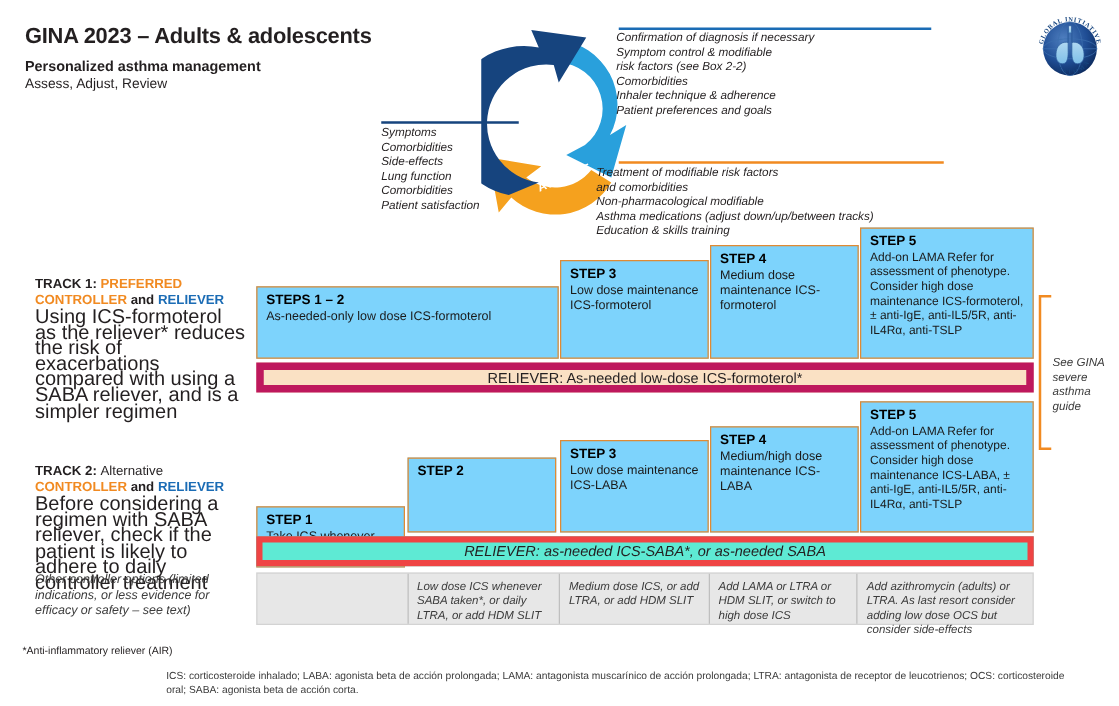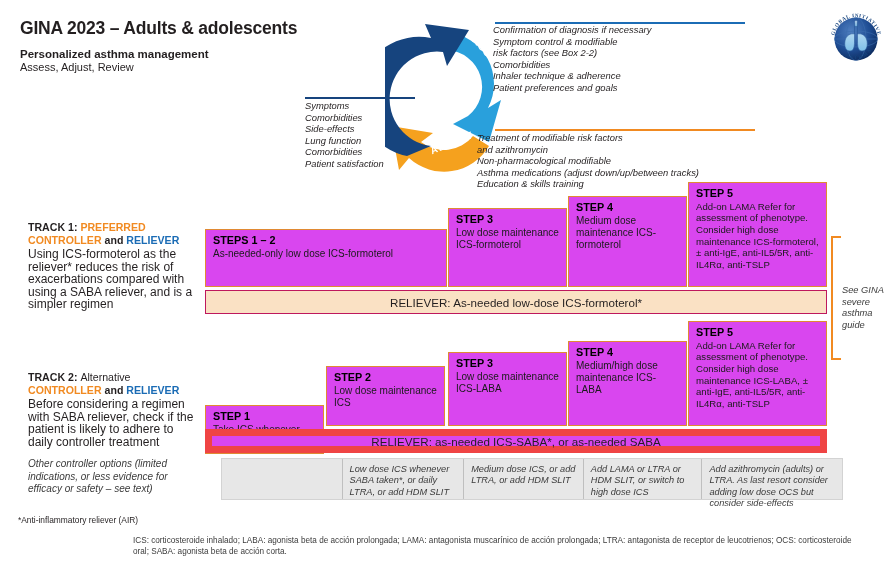--- a/index.html
+++ b/index.html
@@ -26,39 +26,39 @@
   #cycle{left:355px;top:12px;width:540px;height:172px;}
   .cyc-txt{position:absolute;font-style:italic;font-size:9.4px;line-height:11.6px;color:#231f20;}
   #cyc-assess{left:138px;top:12px;width:250px;}
   #cyc-adjust{left:122px;top:120px;width:260px;}
   #cyc-review{left:-50px;top:88px;width:110px;text-align:left;}
   .rule{position:absolute;height:1.6px;}
 
   
   .track-label{position:absolute;width:170px;}
   .tl-head{font-size:10.6px;font-weight:bold;line-height:13px;}
-  .tl-body{font-size:12px;line-height:12.6px;color:#231f20;}
+  .tl-body{font-size:16px;line-height:12.6px;color:#231f20;}
   .or{color:#F18A21;}
   .bl{color:#1B6CB5;}
   .bk{color:#231f20;}
 
-  .stepbox{position:absolute;background:#d946ef;border:1px solid #E08A33;box-sizing:border-box;
+  .stepbox{position:absolute;background:#7dd3fc;border:1px solid #E08A33;box-sizing:border-box;
            padding:4px 6px 4px 7px;}
   .stepbox .sh{font-size:10.8px;font-weight:bold;line-height:13.5px;color:#000;}
   .stepbox .sb{font-size:10px;line-height:12.4px;color:#1a1a1a;}
   .stepbox.small .sb{font-size:9.6px;line-height:11.7px;}
 
   .reliever{position:absolute;box-sizing:border-box;display:flex;align-items:center;
             justify-content:center;font-size:11.6px;color:#231f20;}
-  #rel1{background:#FAE1C4;border:1px solid #be185d;}
-  #rel2{background:#d946ef;border:7px solid #ef4444;}
+  #rel1{background:#FAE1C4;border:6px solid #be185d;}
+  #rel2{background:#5eead4;border:5px solid #ef4444;font-style:italic;}
 
   
   #other-label{position:absolute;font-style:italic;font-size:10px;line-height:12.6px;color:#3b3b3b;}
-  #other-row{position:absolute;background:#E7E7E7;border:1px solid #D3D3D3;box-sizing:border-box;display:flex;margin-left:16px;}
+  #other-row{position:absolute;background:#E7E7E7;border:1px solid #D3D3D3;box-sizing:border-box;display:flex;}
   #other-row .cell{box-sizing:border-box;padding:5px 7px;font-style:italic;font-size:9.2px;
                    line-height:11.3px;color:#3b3b3b;border-right:1px solid #BFBFBF;}
   #other-row .cell:last-child{border-right:none;}
 
   
   #bracket{position:absolute;border-left:2.4px solid #F18A21;}
   #bracket .tick{position:absolute;left:-1px;width:9px;height:2.4px;background:#F18A21;}
   #see-note{position:absolute;font-style:italic;font-size:9.3px;line-height:11.5px;color:#3b3b3b;}
 
   
@@ -130,21 +130,21 @@
     <div>Symptom control &amp; modifiable</div>
     <div>risk factors (see Box 2-2)</div>
     <div>Comorbidities</div>
     <div>Inhaler technique &amp; adherence</div>
     <div>Patient preferences and goals</div>
   </div>
 
   <div class="rule" style="left:140px;top:117px;width:260px;background:#F18A21;"></div>
   <div class="cyc-txt" id="cyc-adjust">
     <div>Treatment of modifiable risk factors</div>
-    <div>and azithromycin</div>
+    <div>and comorbidities</div>
     <div>Non-pharmacological modifiable</div>
     <div>Asthma medications (adjust down/up/between tracks)</div>
     <div>Education &amp; skills training</div>
   </div>
 
   <div class="rule" style="left:-50px;top:85px;width:110px;background:#16447E;"></div>
   <div class="cyc-txt" id="cyc-review">
     <div>Symptoms</div>
     <div>Comorbidities</div>
     <div>Side-effects</div>
@@ -200,21 +200,20 @@
   <div class="tl-body" style="margin-top:1px;">Before considering a regimen with SABA reliever, check if the patient is likely to adhere to daily controller treatment</div>
 </div>
 
 <div class="stepbox" style="left:205px;top:377px;width:119px;height:49px;margin-top:28px;">
   <div class="sh">STEP 1</div>
   <div class="sb">Take ICS whenever SABA taken*</div>
 </div>
 
 <div class="stepbox" style="left:326px;top:366px;width:119px;height:60px;">
   <div class="sh">STEP 2</div>
-  <div class="sb">Low dose maintenance ICS</div>
 </div>
 
 <div class="stepbox" style="left:448px;top:352px;width:119px;height:74px;">
   <div class="sh">STEP 3</div>
   <div class="sb">Low dose maintenance ICS-LABA</div>
 </div>
 
 <div class="stepbox" style="left:568px;top:341px;width:119px;height:85px;">
   <div class="sh">STEP 4</div>
   <div class="sb">Medium/high dose maintenance ICS-LABA</div>

